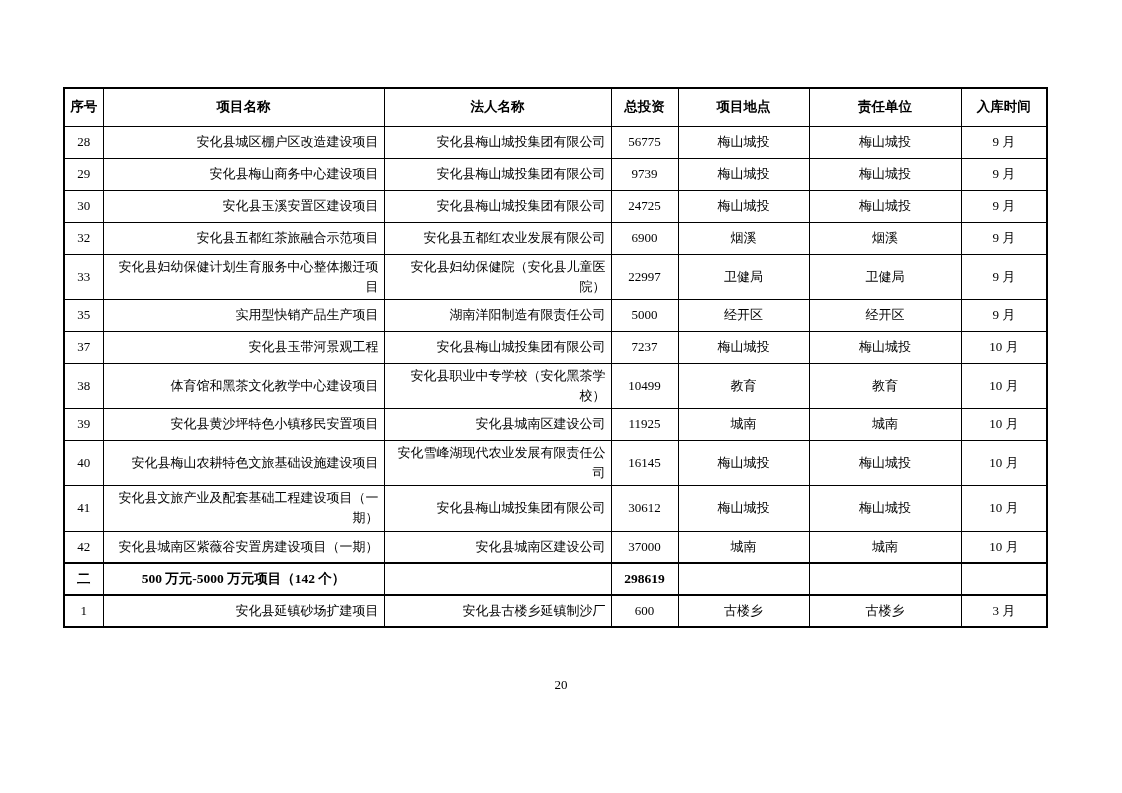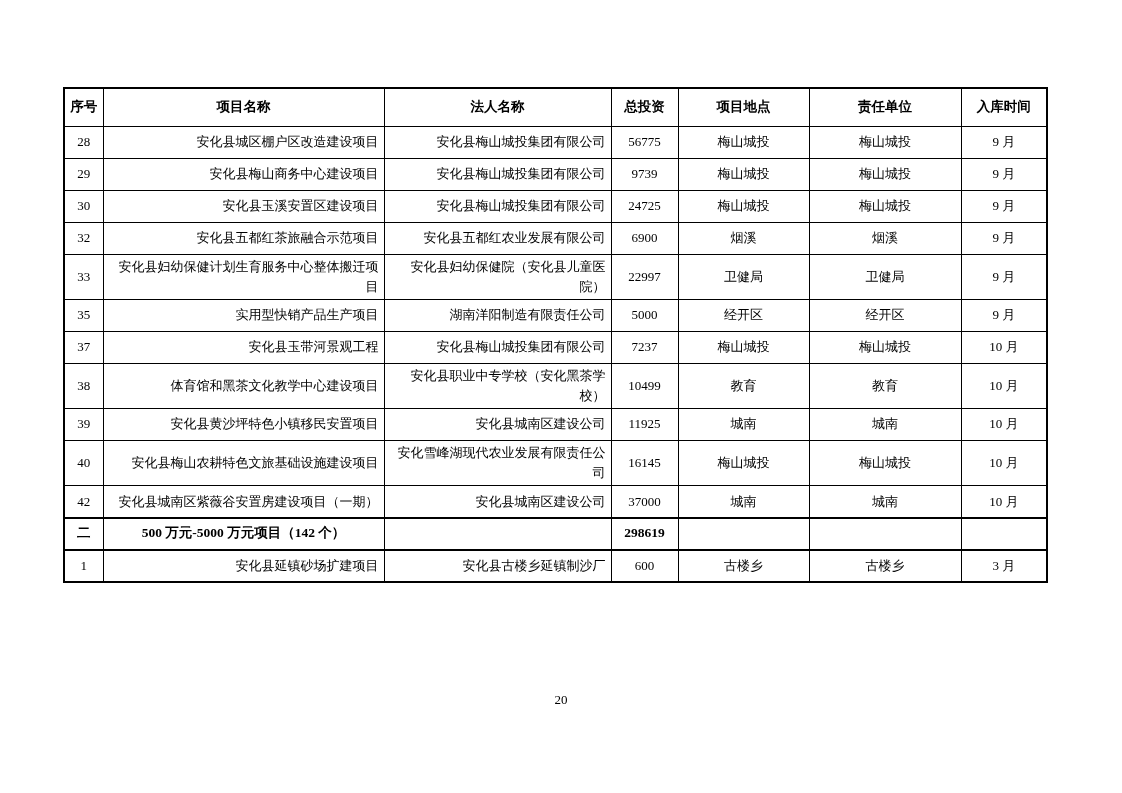--- a/index.html
+++ b/index.html
@@ -51,21 +51,21 @@
   td.left   { text-align: right; }
   td.center { text-align: center; }
   tr.section-row td {
     font-weight: bold;
     border-top: 2px solid #000000;
     border-bottom: 2px solid #000000;
     font-size: 13.5px;
   }
   .pageno {
     position: absolute;
-    top: 692px;
+    top: 677px;
     left: 0;
     width: 1122px;
     text-align: center;
     font-size: 13px;
     font-family: "Liberation Serif", "DejaVu Serif", serif;
     color: #000000;
   }
 </style>
 </head>
 <body>
@@ -177,20 +177,29 @@
         <tr>
           <td class="center">40</td>
           <td class="left">安化县梅山农耕特色文旅基础设施建设项目</td>
           <td class="left">安化雪峰湖现代农业发展有限责任公司</td>
           <td class="center">16145</td>
           <td class="center">梅山城投</td>
           <td class="center">梅山城投</td>
           <td class="center">10 月</td>
         </tr>
         <tr>
+          <td class="center">41</td>
+          <td class="left">安化县文旅产业及配套基础工程建设项目（一期）</td>
+          <td class="left">安化县梅山城投集团有限公司</td>
+          <td class="center">30612</td>
+          <td class="center">梅山城投</td>
+          <td class="center">梅山城投</td>
+          <td class="center">10 月</td>
+        </tr>
+        <tr>
           <td class="center">42</td>
           <td class="left">安化县城南区紫薇谷安置房建设项目（一期）</td>
           <td class="left">安化县城南区建设公司</td>
           <td class="center">37000</td>
           <td class="center">城南</td>
           <td class="center">城南</td>
           <td class="center">10 月</td>
         </tr>
         <tr class="section-row">
           <td class="center">二</td>

